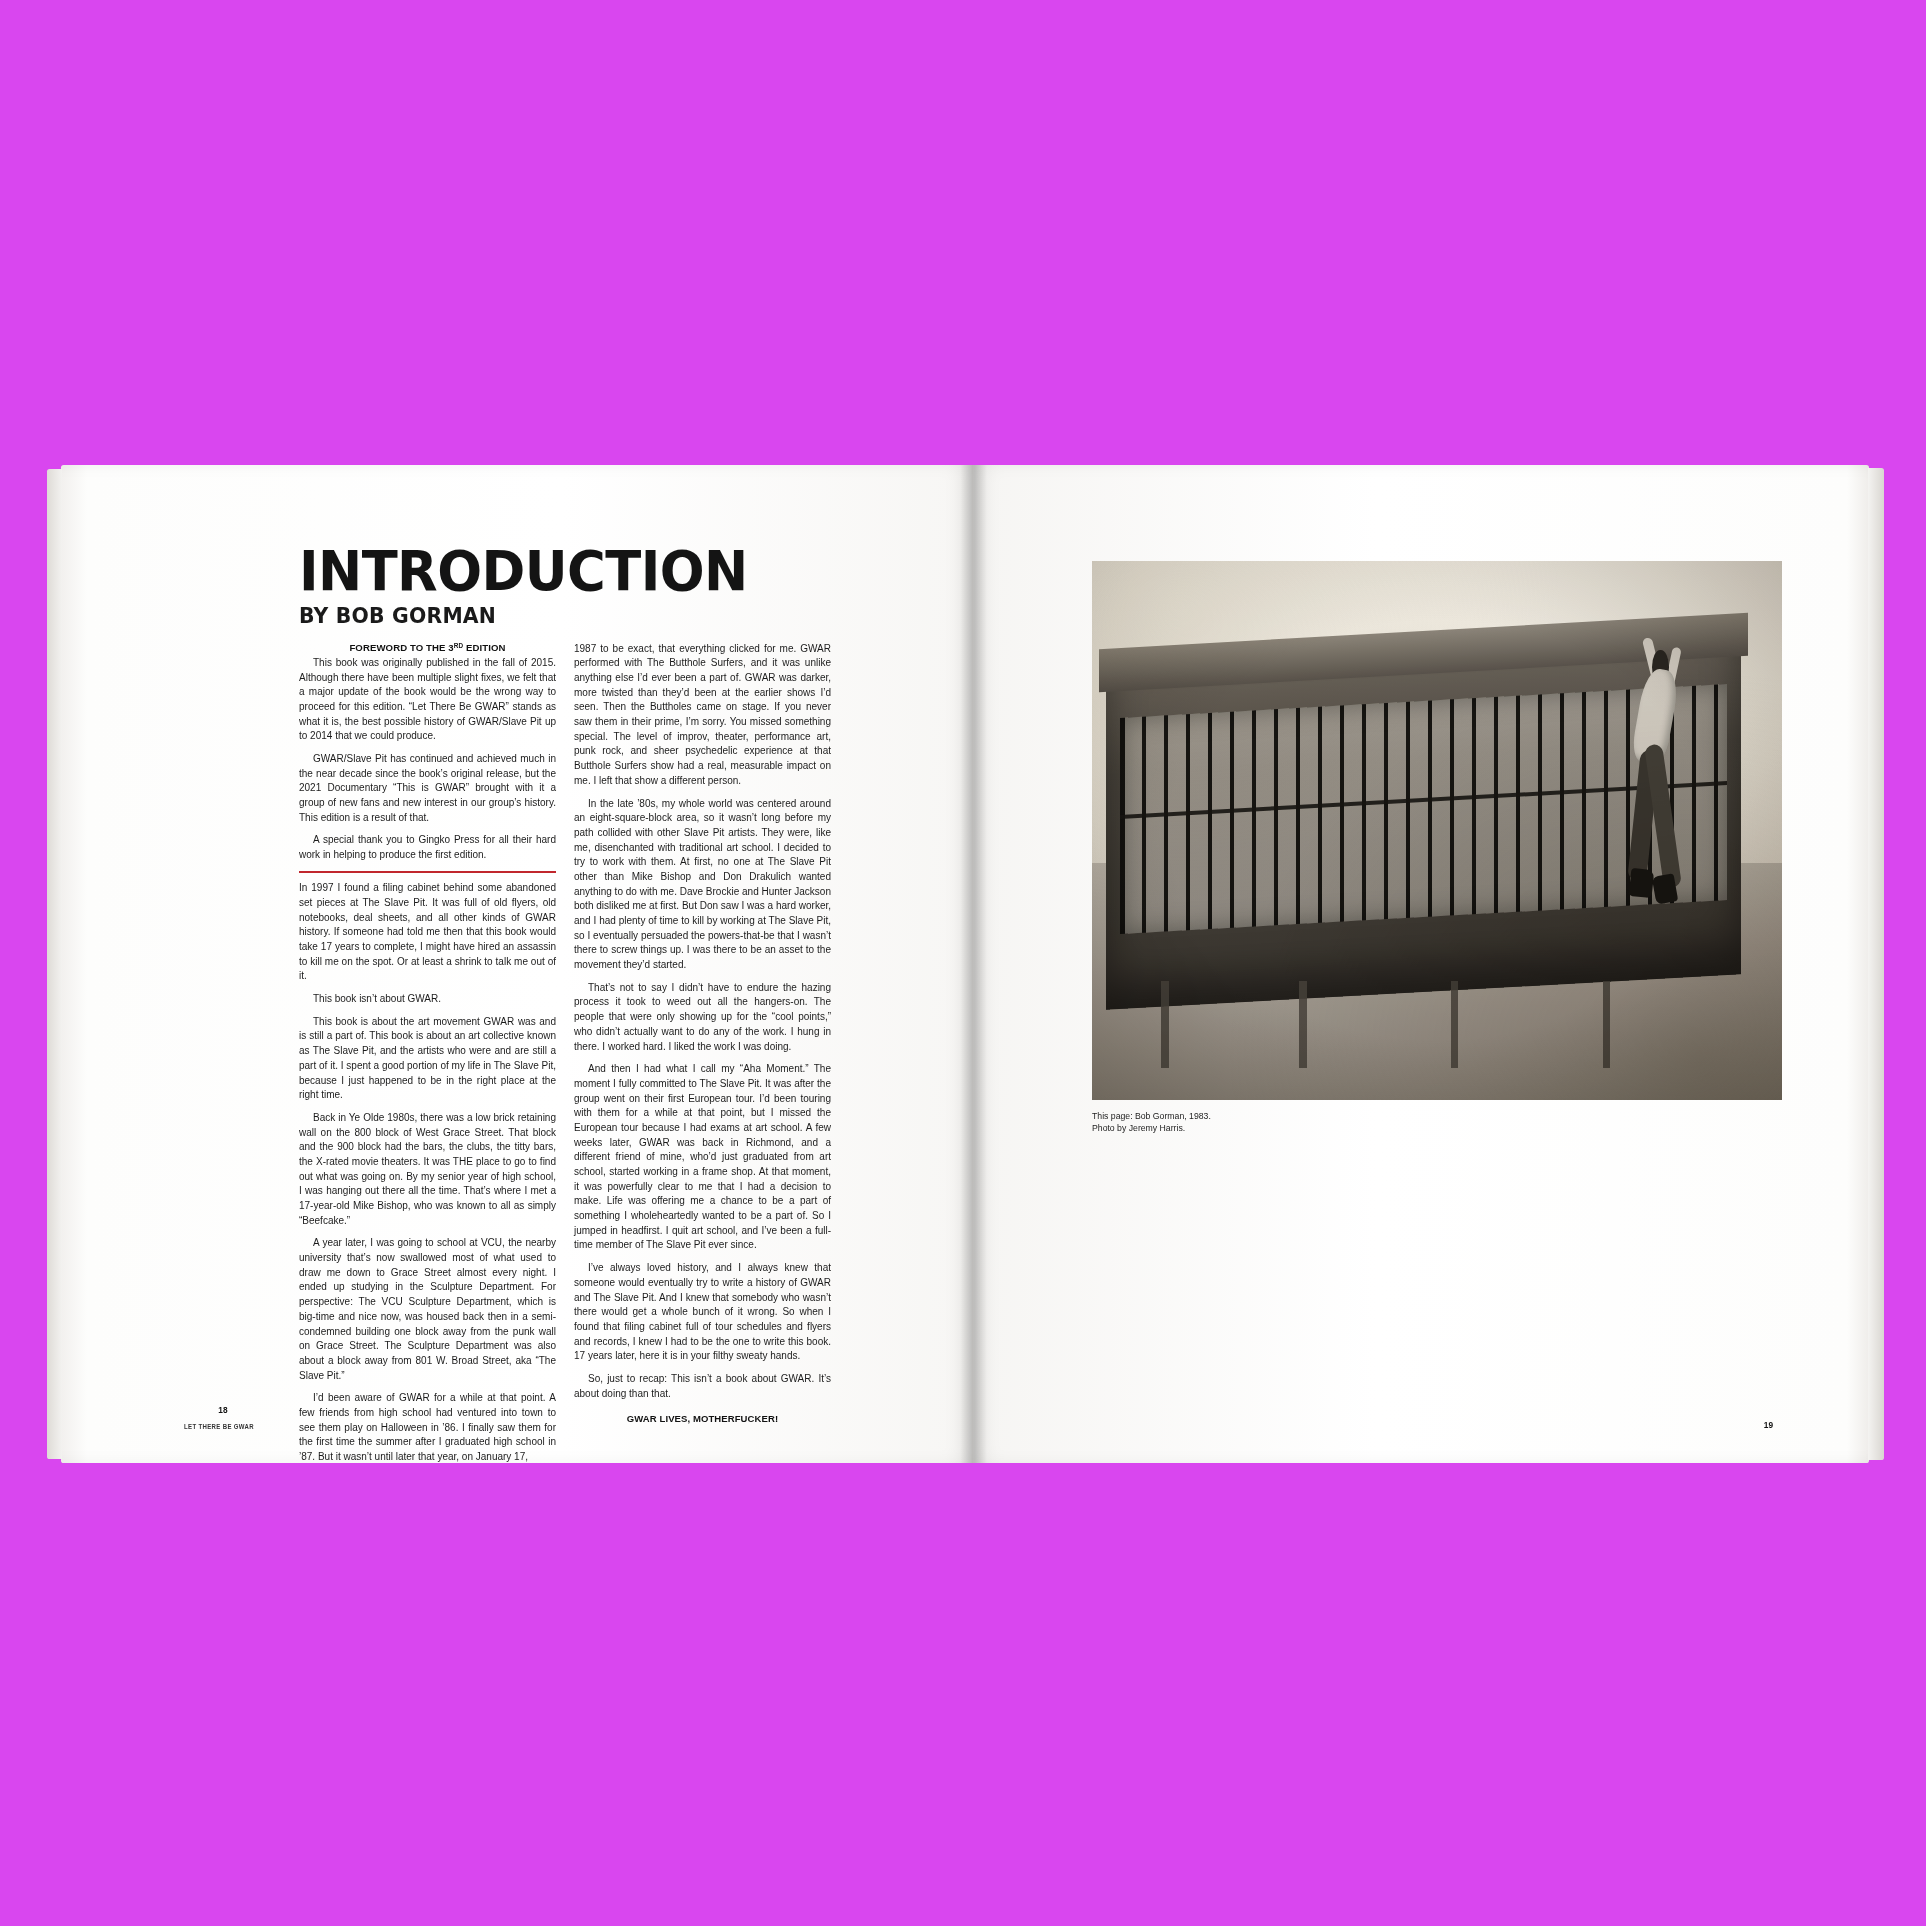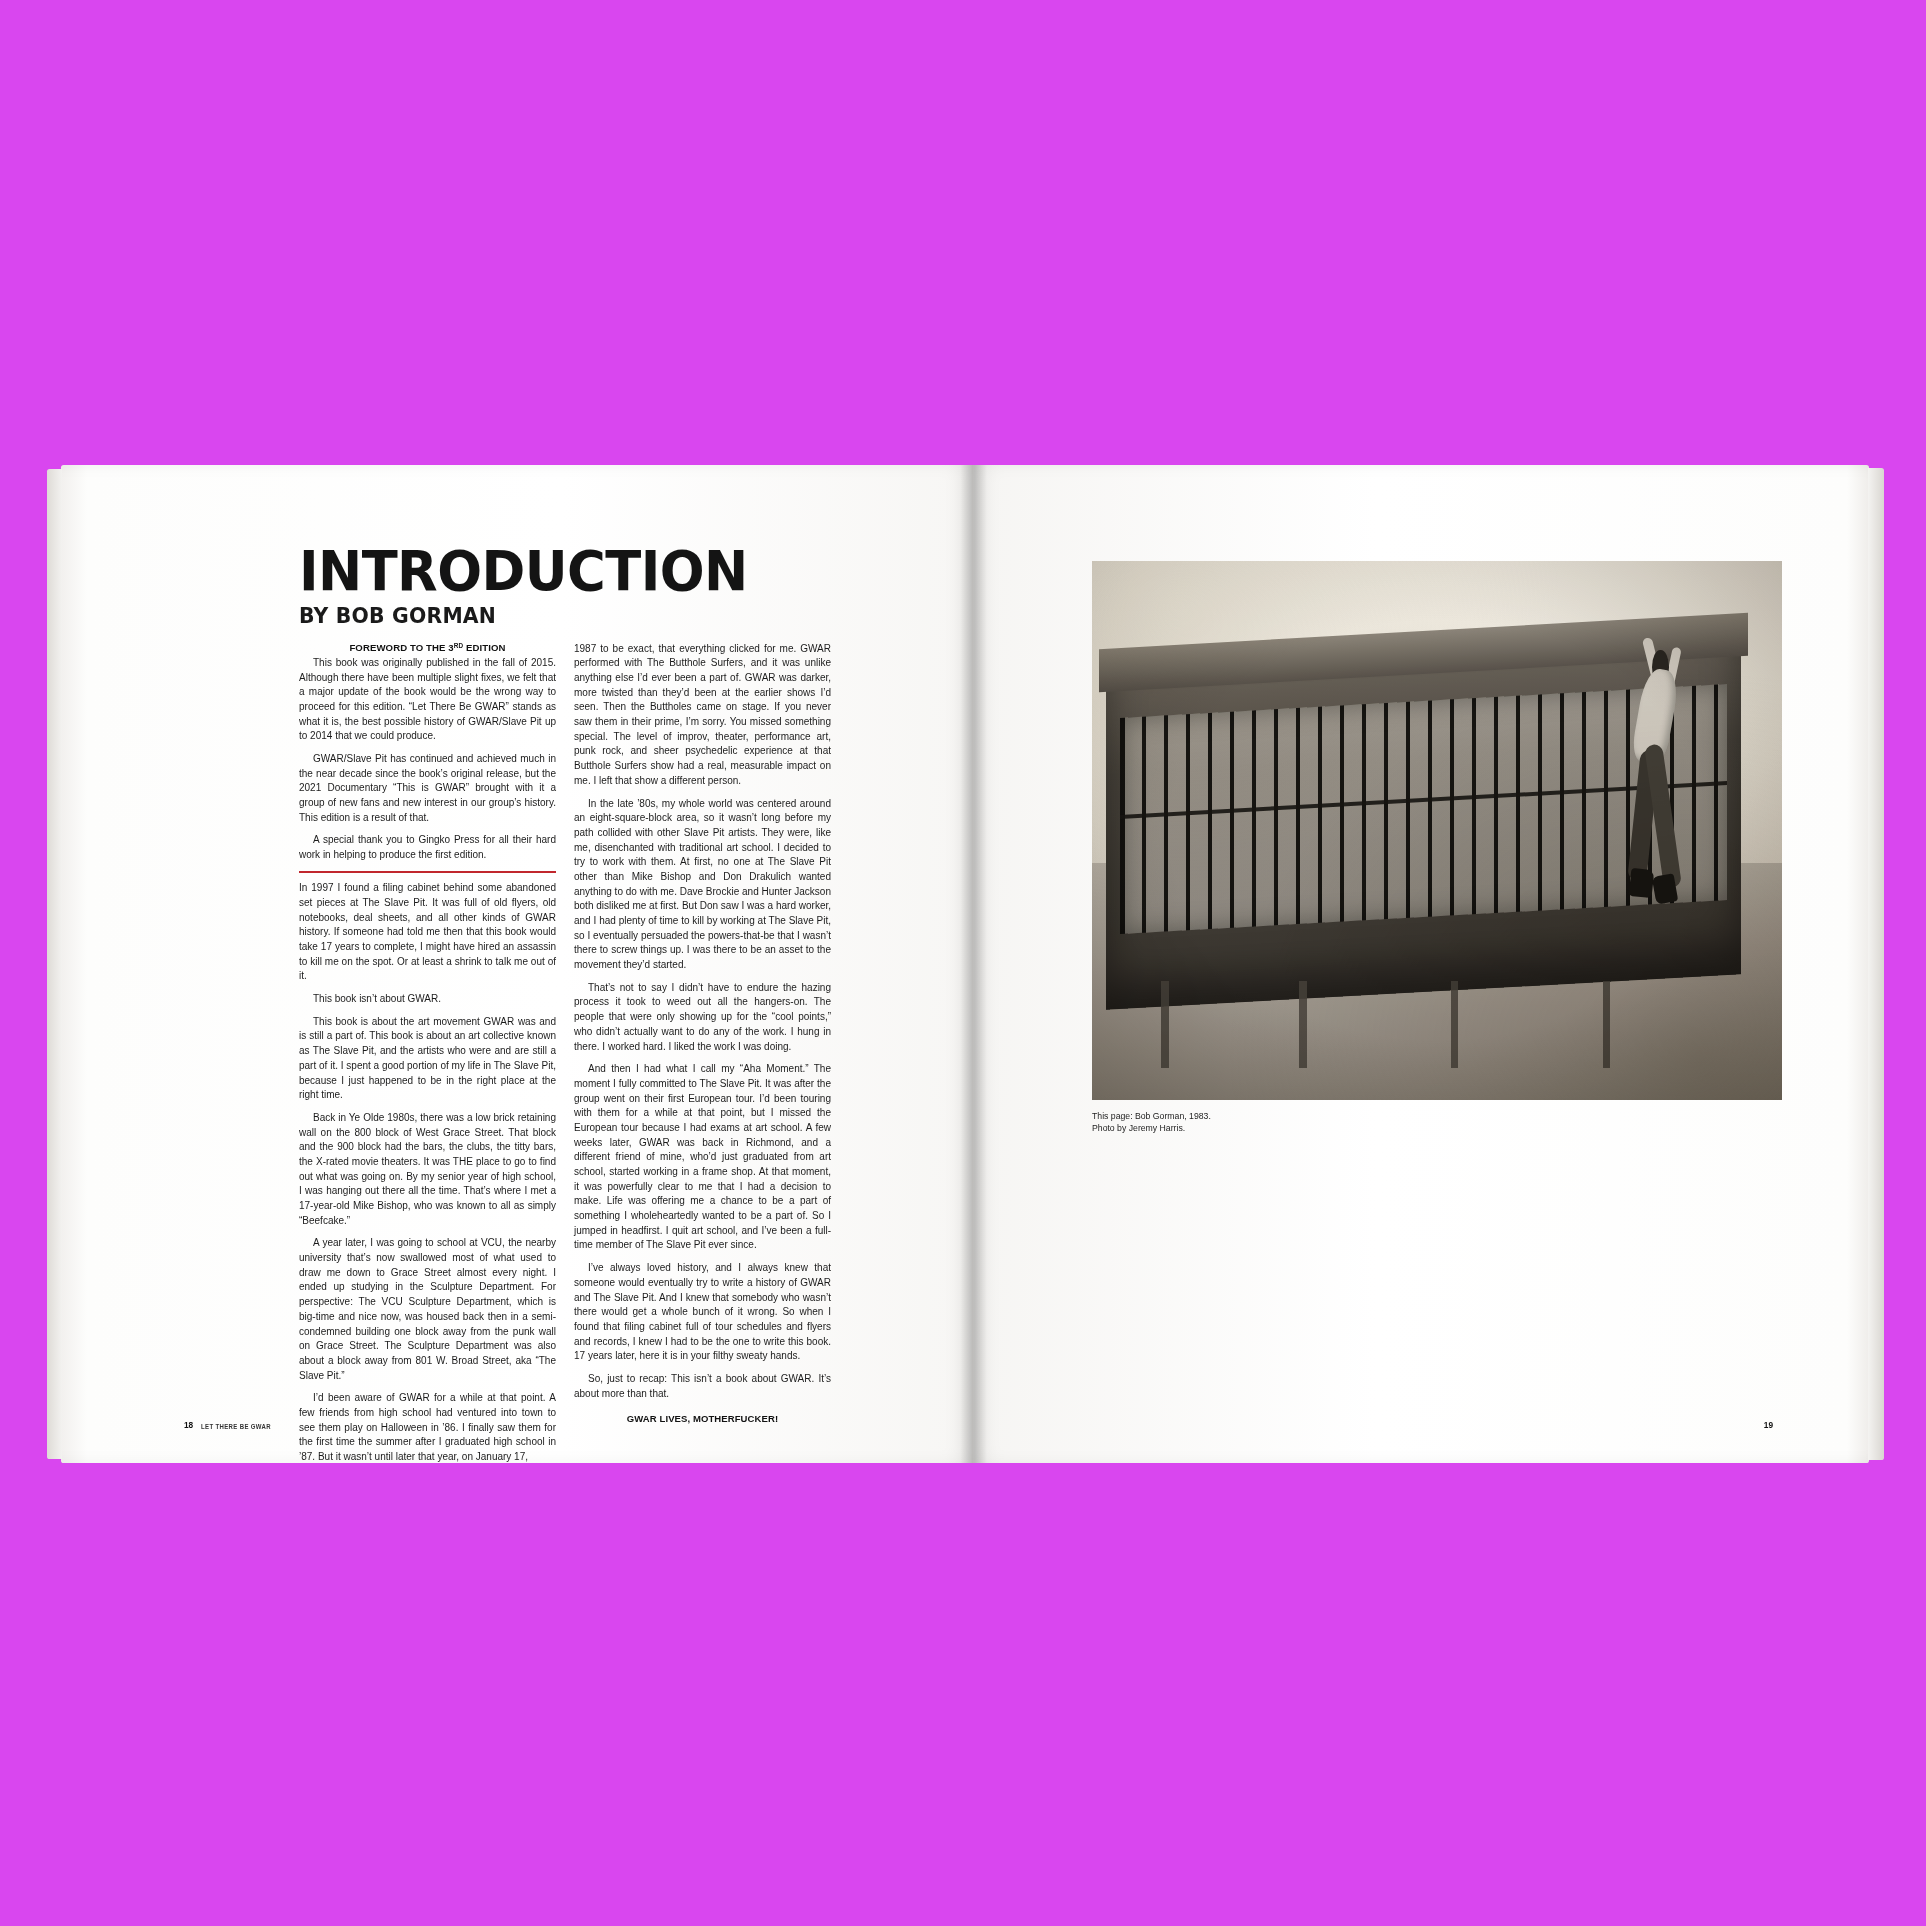--- a/index.html
+++ b/index.html
@@ -168,21 +168,21 @@
   }
 
   
   .folio {
     position: absolute;
     bottom: 33px;
     font-size: 8.3px;
     font-weight: 700;
     color: #111;
   }
-  .folio-left { left: 123px; display: flex; align-items: flex-end; gap: 7.7px;}
+  .folio-left { left: 123px; display: flex; align-items: center; gap: 7.7px; flex-direction: column;}
   .folio-left .runhead {
     font-size: 6.7px;
     letter-spacing: 0.4px;
     font-weight: 700;
     color: #333;
     transform: scaleX(0.9);
     transform-origin: left center;
   }
   .folio-right { right: 96px; }
 
@@ -409,21 +409,21 @@
             <p class="body">A year later, I was going to school at VCU, the nearby university that’s now swallowed most of what used to draw me down to Grace Street almost every night. I ended up studying in the Sculpture Department. For perspective: The VCU Sculpture Department, which is big-time and nice now, was housed back then in a semi-condemned building one block away from the punk wall on Grace Street. The Sculpture Department was also about a block away from 801 W. Broad Street, aka “The Slave Pit.”</p>
             <p class="body">I’d been aware of GWAR for a while at that point. A few friends from high school had ventured into town to see them play on Halloween in ’86. I finally saw them for the first time the summer after I graduated high school in ’87. But it wasn’t until later that year, on January 17,</p>
           </div>
 
           <div class="col">
             <p class="body noindent">1987 to be exact, that everything clicked for me. GWAR performed with The Butthole Surfers, and it was unlike anything else I’d ever been a part of. GWAR was darker, more twisted than they’d been at the earlier shows I’d seen. Then the Buttholes came on stage. If you never saw them in their prime, I’m sorry. You missed something special. The level of improv, theater, performance art, punk rock, and sheer psychedelic experience at that Butthole Surfers show had a real, measurable impact on me. I left that show a different person.</p>
             <p class="body">In the late ’80s, my whole world was centered around an eight-square-block area, so it wasn’t long before my path collided with other Slave Pit artists. They were, like me, disenchanted with traditional art school. I decided to try to work with them. At first, no one at The Slave Pit other than Mike Bishop and Don Drakulich wanted anything to do with me. Dave Brockie and Hunter Jackson both disliked me at first. But Don saw I was a hard worker, and I had plenty of time to kill by working at The Slave Pit, so I eventually persuaded the powers-that-be that I wasn’t there to screw things up. I was there to be an asset to the movement they’d started.</p>
             <p class="body">That’s not to say I didn’t have to endure the hazing process it took to weed out all the hangers-on. The people that were only showing up for the “cool points,” who didn’t actually want to do any of the work. I hung in there. I worked hard. I liked the work I was doing.</p>
             <p class="body">And then I had what I call my “Aha Moment.” The moment I fully committed to The Slave Pit. It was after the group went on their first European tour. I’d been touring with them for a while at that point, but I missed the European tour because I had exams at art school. A few weeks later, GWAR was back in Richmond, and a different friend of mine, who’d just graduated from art school, started working in a frame shop. At that moment, it was powerfully clear to me that I had a decision to make. Life was offering me a chance to be a part of something I wholeheartedly wanted to be a part of. So I jumped in headfirst. I quit art school, and I’ve been a full-time member of The Slave Pit ever since.</p>
             <p class="body">I’ve always loved history, and I always knew that someone would eventually try to write a history of GWAR and The Slave Pit. And I knew that somebody who wasn’t there would get a whole bunch of it wrong. So when I found that filing cabinet full of tour schedules and flyers and records, I knew I had to be the one to write this book. 17 years later, here it is in your filthy sweaty hands.</p>
-            <p class="body">So, just to recap: This isn’t a book about GWAR. It’s about more than that.</p>
+            <p class="body">So, just to recap: This isn’t a book about GWAR. It’s about doing than that.</p>
             <div class="bold-line">GWAR LIVES, MOTHERFUCKER!</div>
           </div>
 
         </div>
       </div>
 
       <div class="folio folio-left">
         <span>18</span>
         <span class="runhead">LET THERE BE GWAR</span>
       </div>

